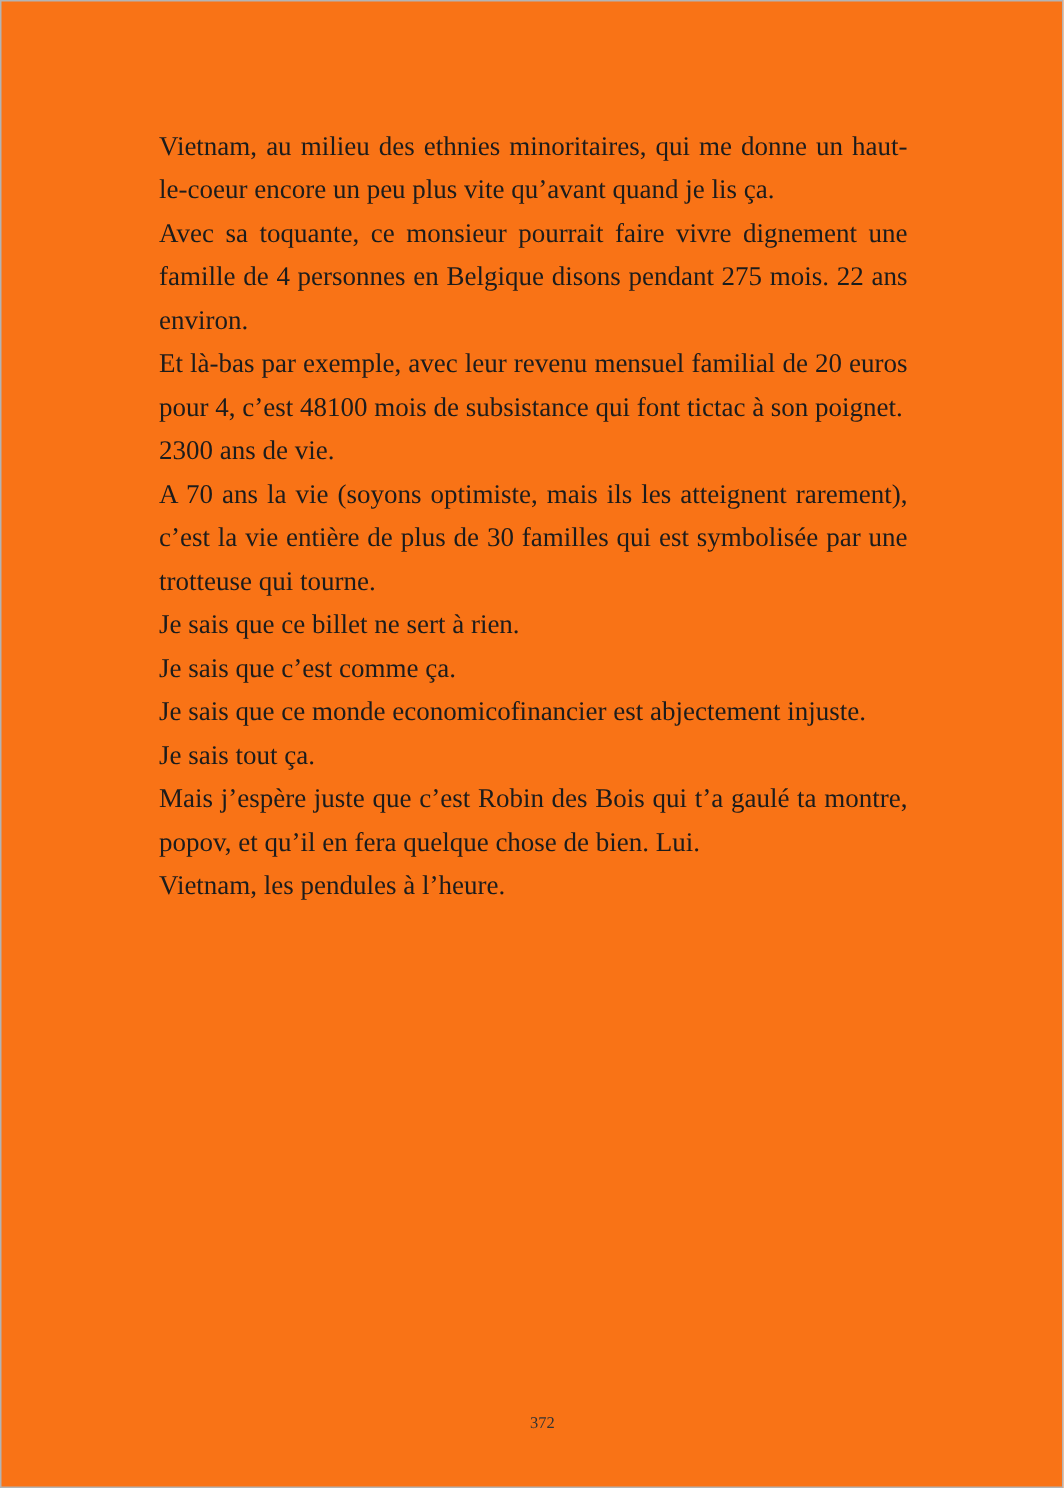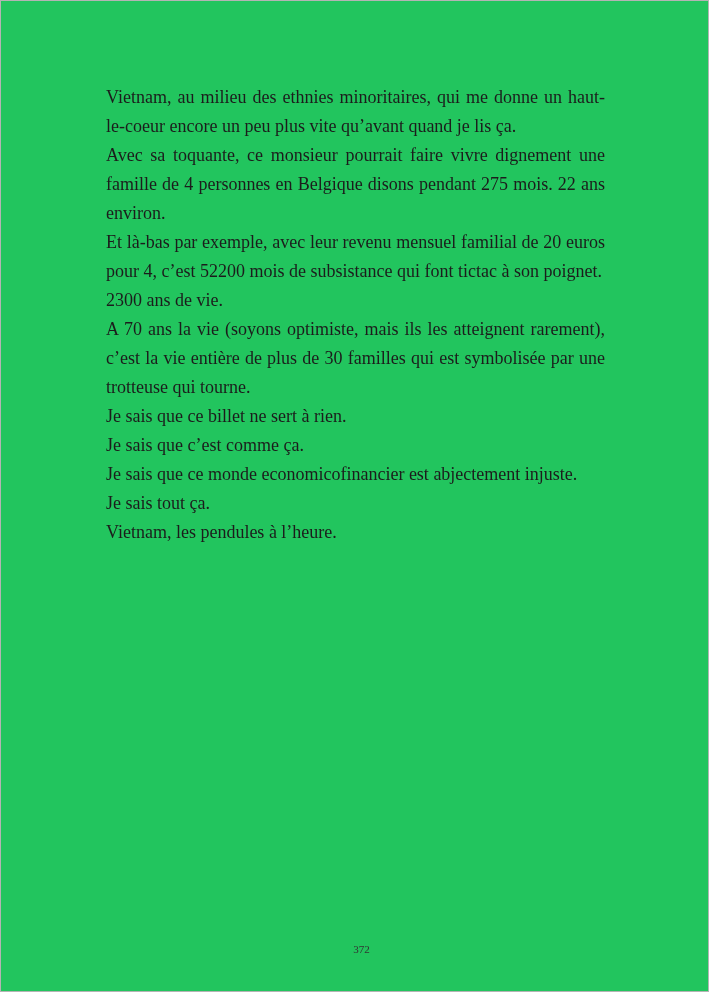--- a/index.html
+++ b/index.html
@@ -5,21 +5,21 @@
   html, body {
     margin: 0;
     padding: 0;
     background: #ffffff;
   }
   .page {
     position: relative;
     width: 709px;
     height: 992px;
     box-sizing: border-box;
-    background: #22c55e;
+    background: #f97316;
     border: 1px solid #b4b4b4;
     font-family: "Liberation Serif", "DejaVu Serif", serif;
     color: #1c1c1c;
     overflow: hidden;
   }
   .content {
     position: absolute;
     top: 82px;
     left: 105px;
     width: 499px;
@@ -50,32 +50,35 @@
 </style>
 </head>
 <body>
 
 <div class="page">
   <div class="content">
 
     <div class="section">
       <p>Vietnam, au milieu des ethnies minoritaires, qui me donne un haut-le-coeur encore un peu plus vite qu’avant quand je lis ça.</p>
       <p>Avec sa toquante, ce monsieur pourrait faire vivre dignement une famille de 4 personnes en Belgique disons pendant 275 mois. 22 ans environ.</p>
-      <p>Et là-bas par exemple, avec leur revenu mensuel familial de 20 euros pour 4, c’est 52200 mois de subsistance qui font tictac à son poignet.</p>
+      <p>Et là-bas par exemple, avec leur revenu mensuel familial de 20 euros pour 4, c’est 48100 mois de subsistance qui font tictac à son poignet.</p>
       <p>2300 ans de vie.</p>
       <p>A 70 ans la vie (soyons optimiste, mais ils les atteignent rarement), c’est la vie entière de plus de 30 familles qui est symbolisée par une trotteuse qui tourne.</p>
     </div>
 
     <div class="section">
       <p>Je sais que ce billet ne sert à rien.</p>
       <p>Je sais que c’est comme ça.</p>
       <p>Je sais que ce monde economicofinancier est abjectement injuste.</p>
       <p>Je sais tout ça.</p>
     </div>
 
+    <div class="section">
+      <p>Mais j’espère juste que c’est Robin des Bois qui t’a gaulé ta montre, popov, et qu’il en fera quelque chose de bien. Lui.</p>
+    </div>
 
     <div class="section">
       <p>Vietnam, les pendules à l’heure.</p>
     </div>
 
   </div>
 
   <div class="page-number">372</div>
 </div>
 

